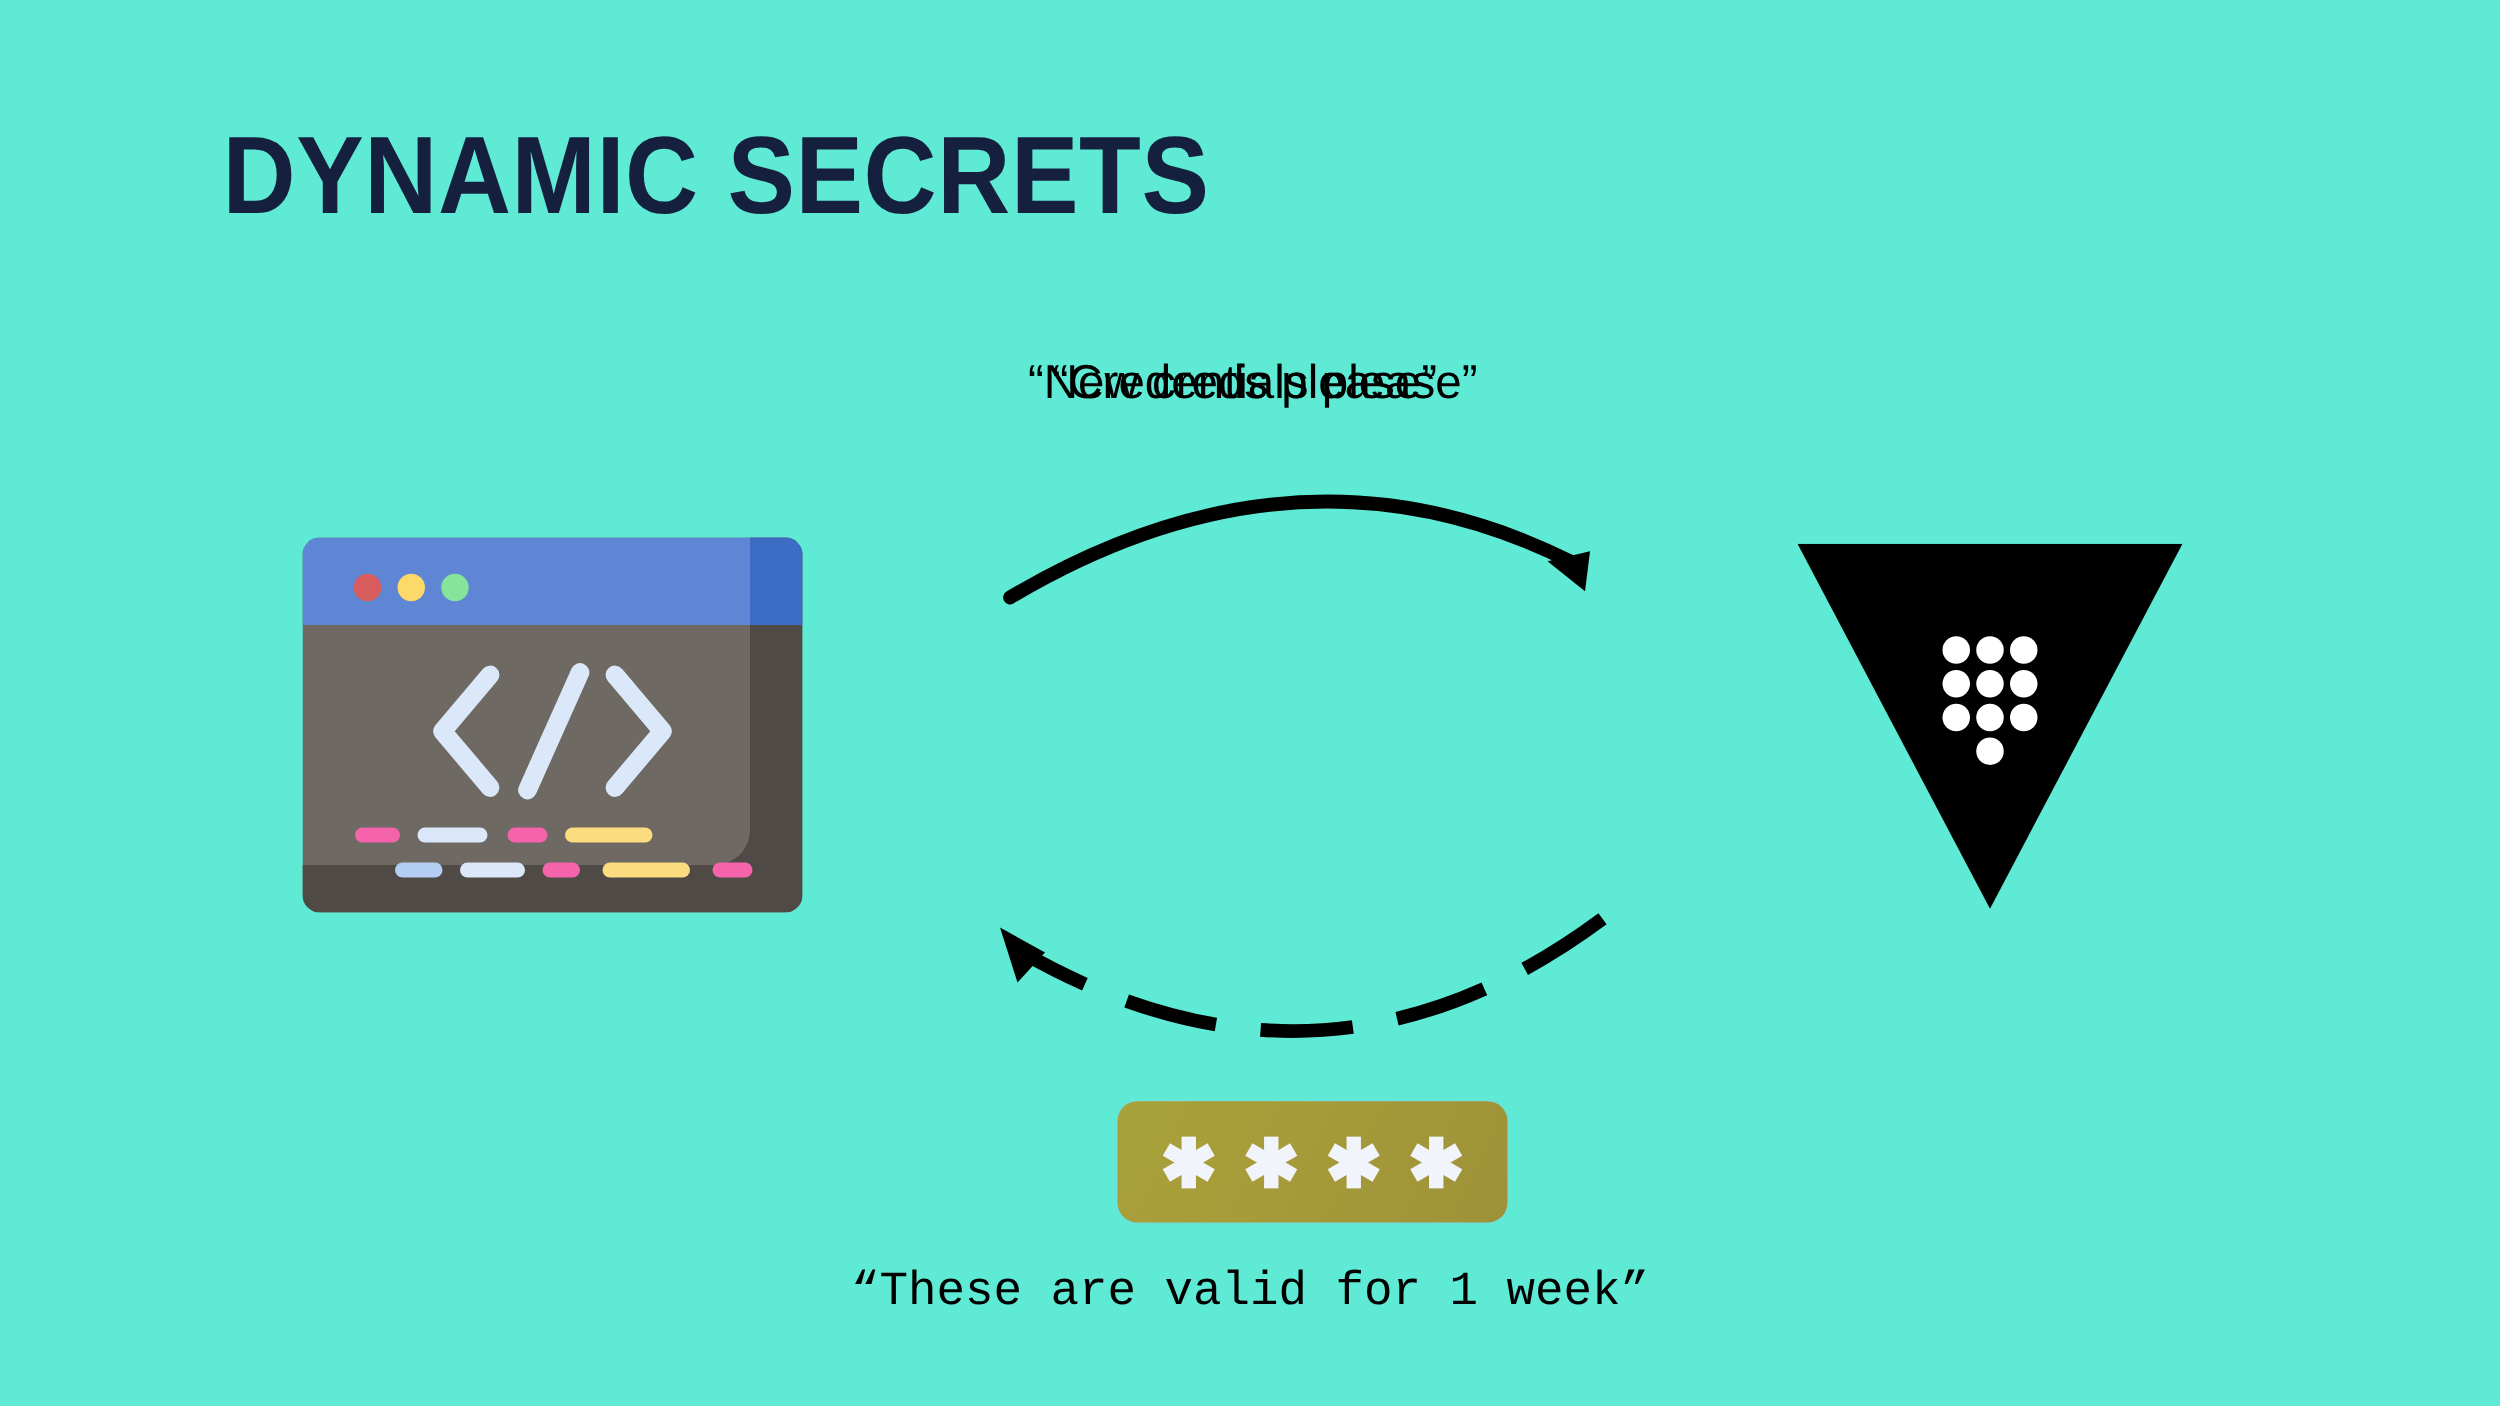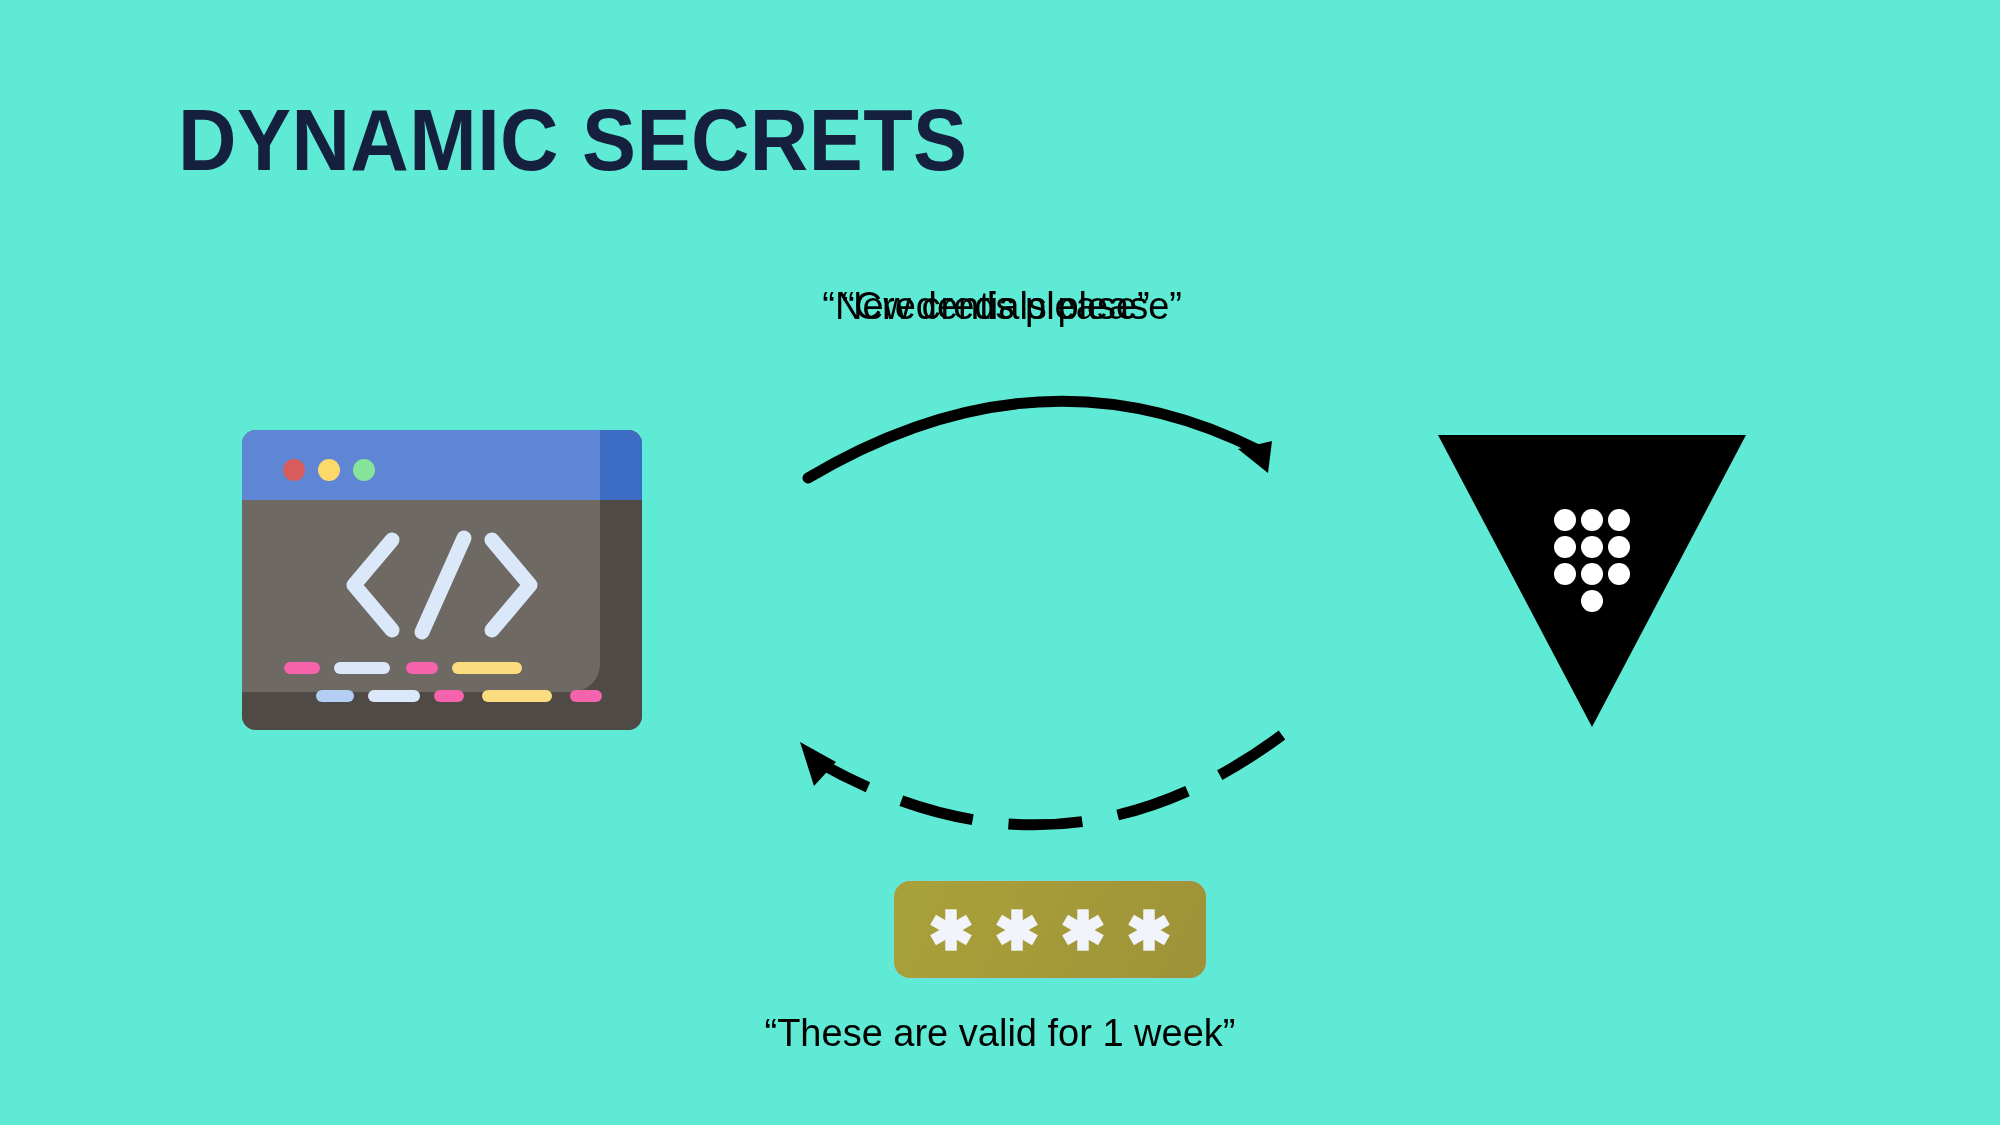--- a/index.html
+++ b/index.html
@@ -110,21 +110,21 @@
   }
   .asterisk-dot svg { display: block; }
 
   
   #bottom-caption {
     position: absolute;
     left: 0;
     top: 1012px;
     width: 2000px;
     text-align: center;
-    font-family: Liberation Sans, sans-serif;
+    font-family: Liberation Mono, monospace;
     font-size: 38px;
     font-weight: 400;
     color: #000000;
     white-space: nowrap;
   }
 </style>
 </head>
 <body>
 
 <div id="slide">

